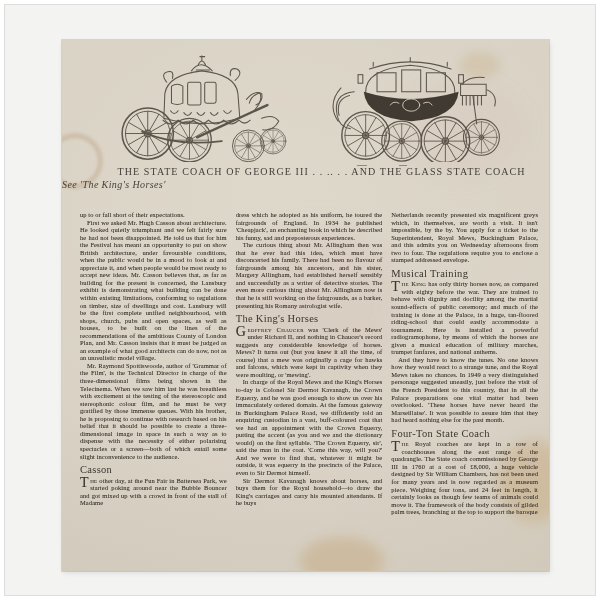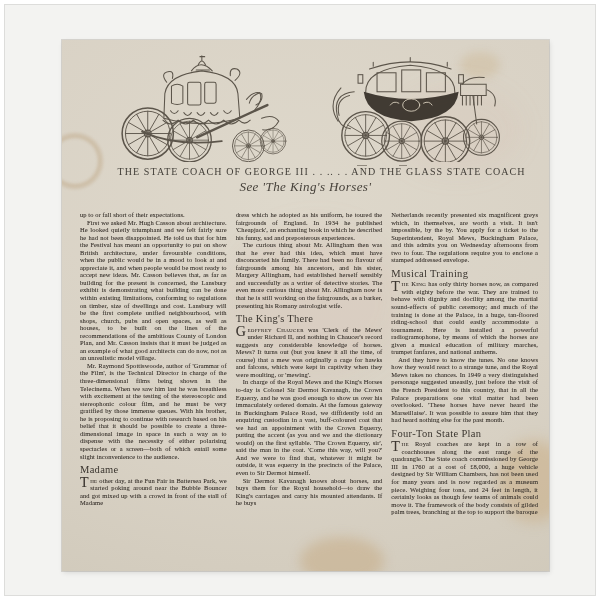--- a/index.html
+++ b/index.html
@@ -25,22 +25,22 @@
     background:rgba(200,150,135,.08);filter:blur(12px);}
   
   .figure{position:absolute;top:10px;height:112px;}
   .figure.left{left:34px;width:206px;}
   .figure.right{left:250px;width:206px;}
   .figure svg{width:100%;height:100%;opacity:.88;}
   .caption{position:absolute;font-size:10px;letter-spacing:1.1px;color:#44403a;
     text-align:center;white-space:nowrap;top:126px;}
   .caption.left{left:22px;width:280px;}
   .caption.right{left:268px;width:196px;font-family:Liberation Serif, serif;}
-  .see-note{position:absolute;top:139px;left:0;width:100%;text-align:center;
-    font-style:italic;font-size:13px;letter-spacing:.4px;color:#46413a;}
+  .see-note{position:absolute;top:139px;left:0;width:100%;
+    font-style:italic;font-size:10px;letter-spacing:.4px;color:#46413a;}
   
   .columns{position:absolute;left:18px;right:11px;top:171px;bottom:0;
     display:flex;gap:9px;overflow:hidden;}
   .col{flex:1 1 0;min-width:0;}
   .para{margin:0;font-size:6.5px;line-height:7.55px;text-align:justify;
     letter-spacing:.08px;color:#3e3832;text-shadow:0 0 .4px rgba(62,56,50,.45);}
   .para.indent{text-indent:7px;}
   .section-heading{margin:4px 0 1.5px 0;font-weight:normal;
     font-size:10.5px;line-height:11px;color:#3a352f;letter-spacing:.3px;}
   .dropcap{float:left;font-size:14px;line-height:12px;margin:.5px 1.5px 0 0;
@@ -146,35 +146,35 @@
 
     <div class="caption left">THE STATE COACH OF GEORGE III . . .</div>
     <div class="caption right">. . . AND THE GLASS STATE COACH</div>
     <div class="see-note">See 'The King's Horses'</div>
 
     <div class="columns">
       <div class="col">
           <p class="para">up to or fall short of their expectations.</p>
           <p class="para indent">First we asked Mr. Hugh Casson about architecture. He looked quietly triumphant and we felt fairly sure he had not been disappointed. He told us that for him the Festival has meant an opportunity to put on show British architecture, under favourable conditions, when the public would be in a mood to look at and appreciate it, and when people would be most ready to accept new ideas. Mr. Casson believes that, as far as building for the present is concerned, the Lansbury exhibit is demonstrating what building can be done within existing limitations, conforming to regulations on timber, size of dwellings and cost. Lansbury will be the first complete unified neighbourhood, with shops, church, pubs and open spaces, as well as houses, to be built on the lines of the recommendations of the ambitious County of London Plan, and Mr. Casson insists that it must be judged as an example of what good architects can do now, not as an unrealistic model village.</p>
           <p class="para indent">Mr. Raymond Spottiswoode, author of 'Grammar of the Film', is the Technical Director in charge of the three-dimensional films being shown in the Telecinema. When we saw him last he was breathless with excitement at the testing of the stereoscopic and stereophonic colour film, and he must be very gratified by those immense queues. With his brother, he is proposing to continue with research based on his belief that it should be possible to create a three-dimensional image in space in such a way as to dispense with the necessity of either polarising spectacles or a screen—both of which entail some slight inconvenience to the audience.</p>
-          <h3 class="section-heading">Madame</h3>
+          <h3 class="section-heading">Casson</h3>
           <p class="para"><span class="dropcap">T</span><span class="sc">he</span> other day, at the Fun Fair in Battersea Park, we started poking around near the Bubble Bouncer and got mixed up with a crowd in front of the stall of Madame</p>
         </div>
       <div class="col">
           <p class="para">dress which he adopted as his uniform, he toured the fairgrounds of England. In 1934 he published 'Cheapjack', an enchanting book in which he described his funny, sad and preposterous experiences.</p>
           <p class="para indent">The curious thing about Mr. Allingham then was that he ever had this idea, which must have disconcerted his family. There had been no flavour of fairgrounds among his ancestors, and his sister, Margery Allingham, had established herself sensibly and successfully as a writer of detective stories. The even more curious thing about Mr. Allingham now is that he is still working on the fairgrounds, as a barker, presenting his Romany astrologist wife.</p>
-          <h3 class="section-heading">The King's There</h3>
+          <h3 class="section-heading">The King's Horses</h3>
           <p class="para"><span class="dropcap">G</span><span class="sc">eoffrey Chaucer</span> was 'Clerk of the Mews' under Richard II, and nothing in Chaucer's record suggests any considerable knowledge of horses. Mews? It turns out (but you knew it all the time, of course) that a mew was originally a cage for hawks and falcons, which were kept in captivity when they were moulting, or 'mewing'.</p>
           <p class="para indent">In charge of the Royal Mews and the King's Horses to-day is Colonel Sir Dermot Kavanagh, the Crown Equerry, and he was good enough to show us over his immaculately ordered domain. At the famous gateway in Buckingham Palace Road, we diffidently told an enquiring custodian in a vast, buff-coloured coat that we had an appointment with the Crown Equerry, putting the accent (as you and we and the dictionary would) on the first syllable. 'The Crown Equerry, sir', said the man in the coat. 'Come this way, will you?' And we were to find that, whatever it might be outside, it was equerry in the precincts of the Palace, even to Sir Dermot himself.</p>
           <p class="para indent">Sir Dermot Kavanagh knows about horses, and buys them for the Royal household—to draw the King's carriages and carry his mounted attendants. If he buys</p>
         </div>
       <div class="col">
           <p class="para">Netherlands recently presented six magnificent greys which, in themselves, are worth a visit. It isn't impossible, by the by. You apply for a ticket to the Superintendent, Royal Mews, Buckingham Palace, and this admits you on Wednesday afternoons from two to four. The regulations require you to enclose a stamped addressed envelope.</p>
           <h3 class="section-heading">Musical Training</h3>
           <p class="para"><span class="dropcap">T</span><span class="sc">he King</span> has only thirty horses now, as compared with eighty before the war. They are trained to behave with dignity and docility among the martial sound-effects of public ceremony; and much of the training is done at the Palace, in a huge, tan-floored riding-school that could easily accommodate a tournament. Here is installed a powerful radiogramophone, by means of which the horses are given a musical education of military marches, trumpet fanfares, and national anthems.</p>
           <p class="para indent">And they have to know the tunes. No one knows how they would react to a strange tune, and the Royal Mews takes no chances. In 1949 a very distinguished personage suggested uneasily, just before the visit of the French President to this country, that in all the Palace preparations one vital matter had been overlooked. 'These horses have never heard the Marseillaise'. It was possible to assure him that they had heard nothing else for the past month.</p>
-          <h3 class="section-heading">Four-Ton State Plan</h3>
+          <h3 class="section-heading">Four-Ton State Coach</h3>
           <p class="para"><span class="dropcap">T</span><span class="sc">he</span> Royal coaches are kept in a row of coachhouses along the east range of the quadrangle. The State coach commissioned by George III in 1760 at a cost of £8,000, a huge vehicle designed by Sir William Chambers, has not been used for many years and is now regarded as a museum piece. Weighing four tons, and 24 feet in length, it certainly looks as though few teams of animals could move it. The framework of the body consists of gilded palm trees, branching at the top to support the baroque</p>
         </div>
     </div>
 
   </div>
 </div>
 
 </body></html>

